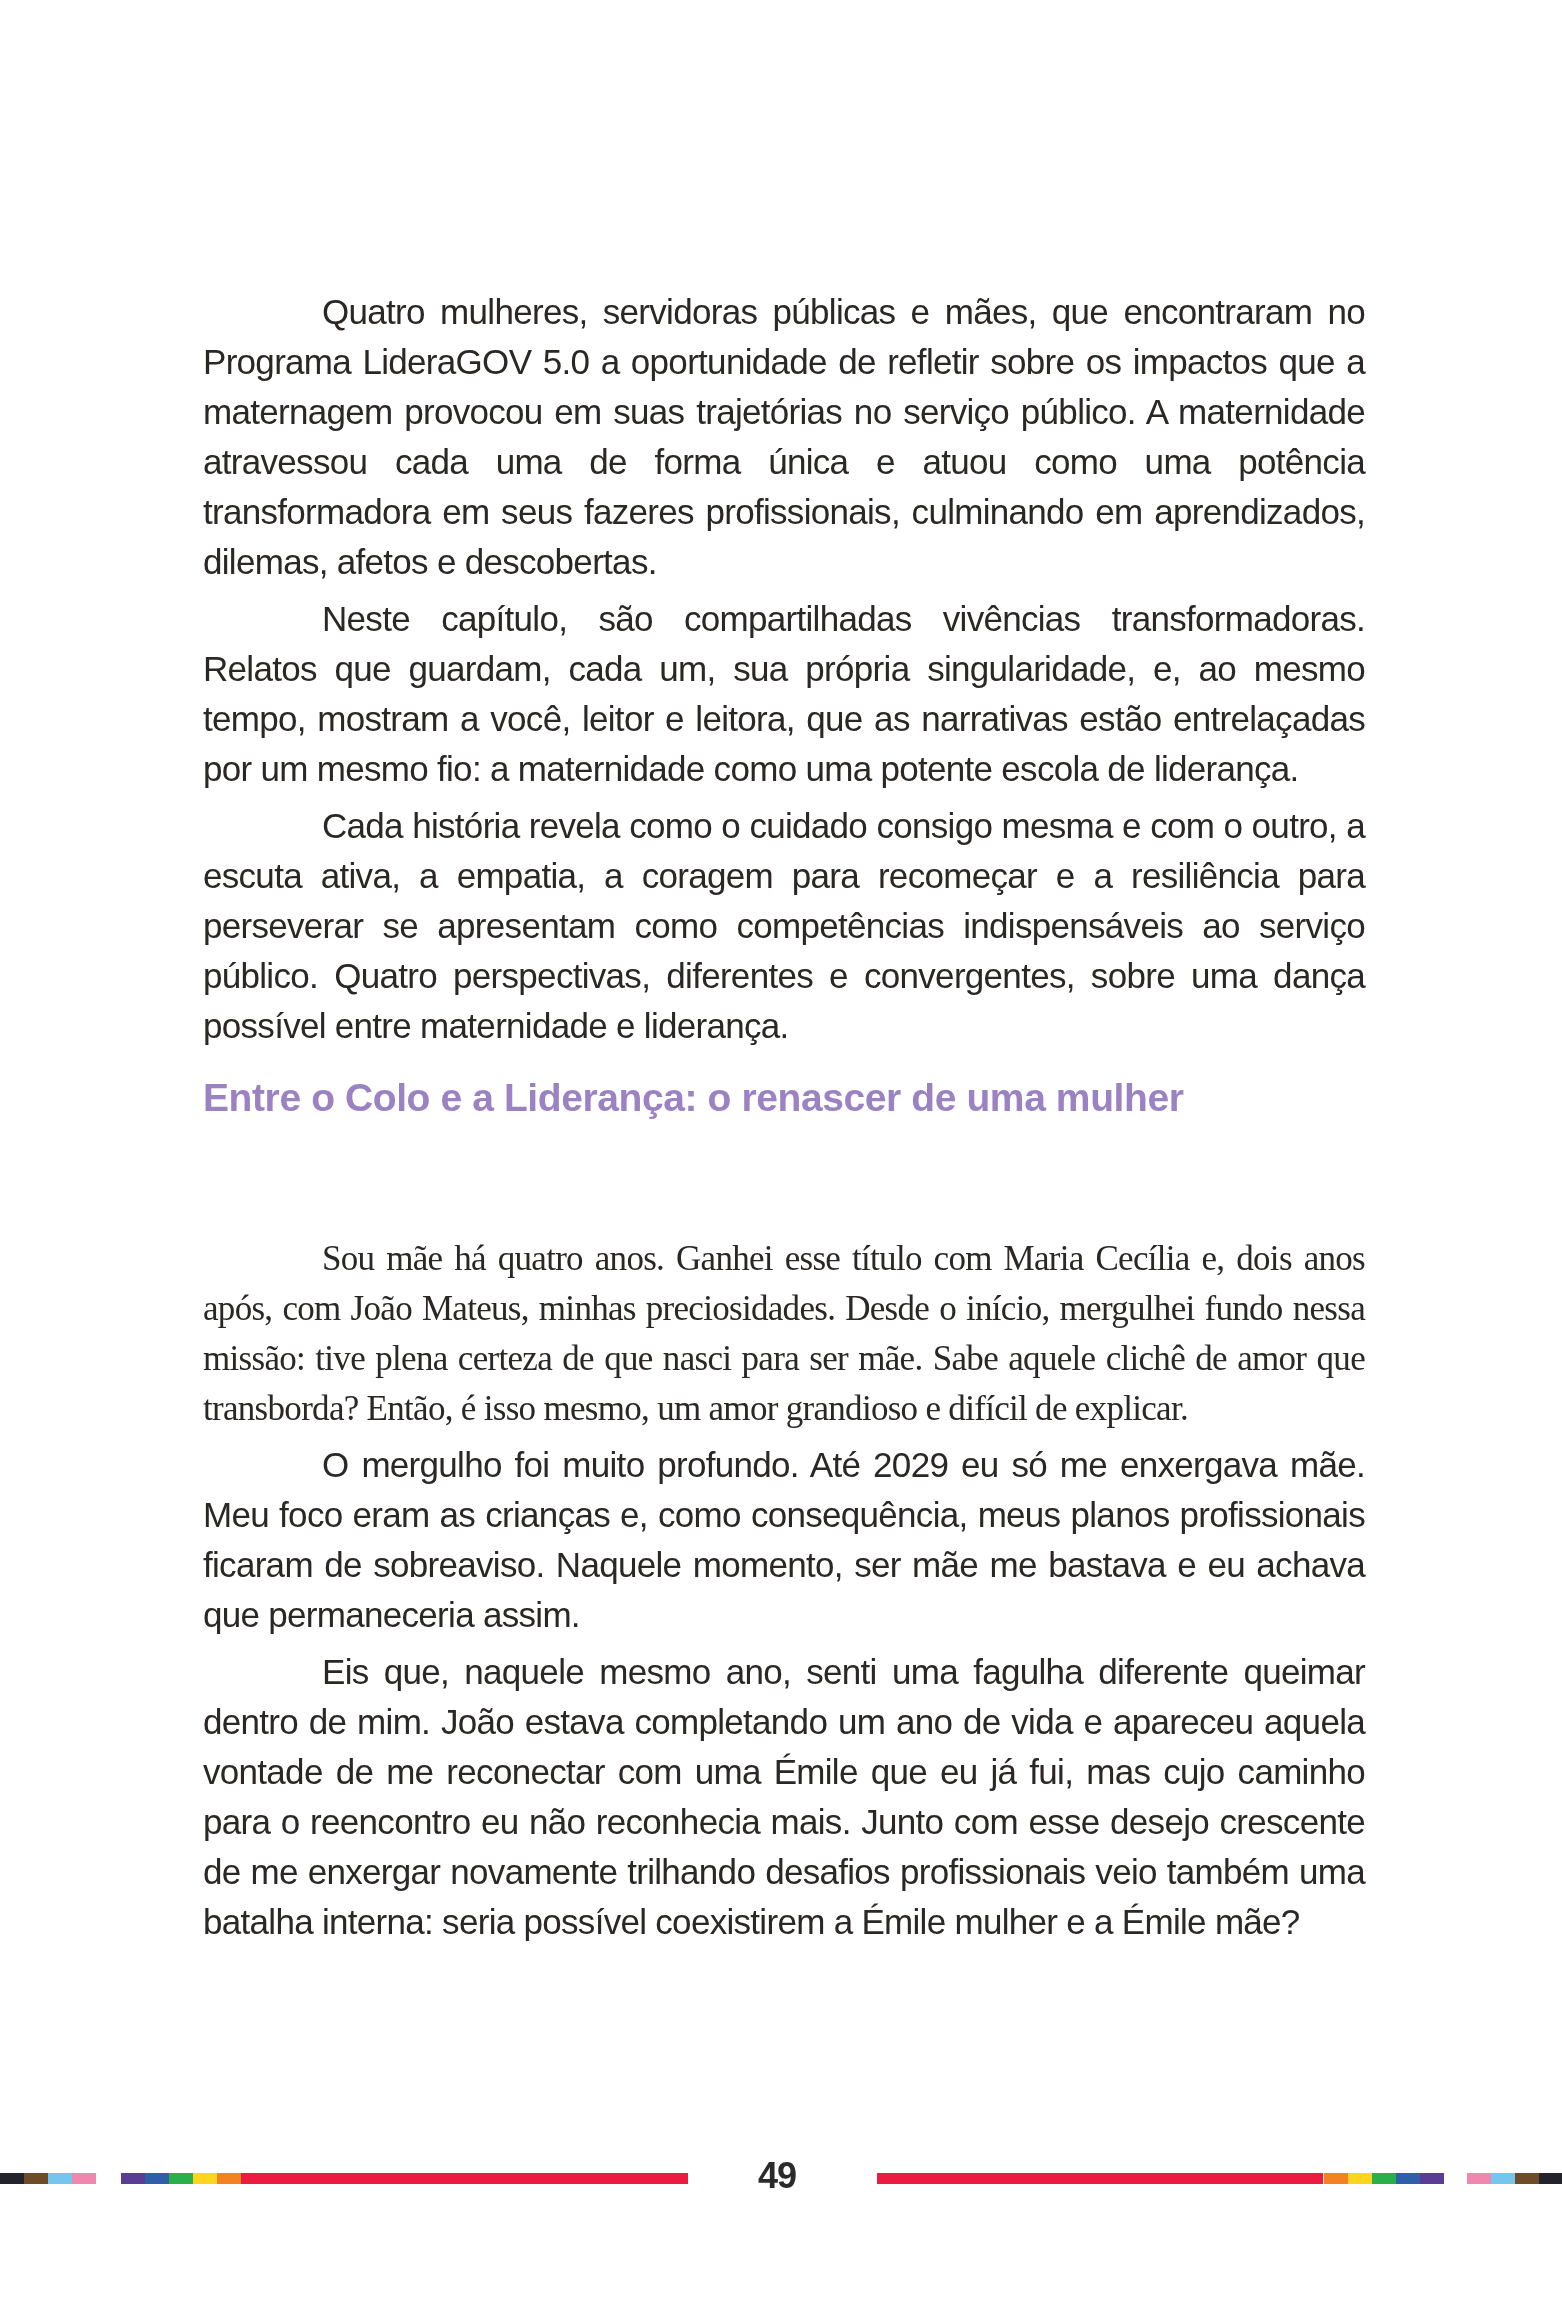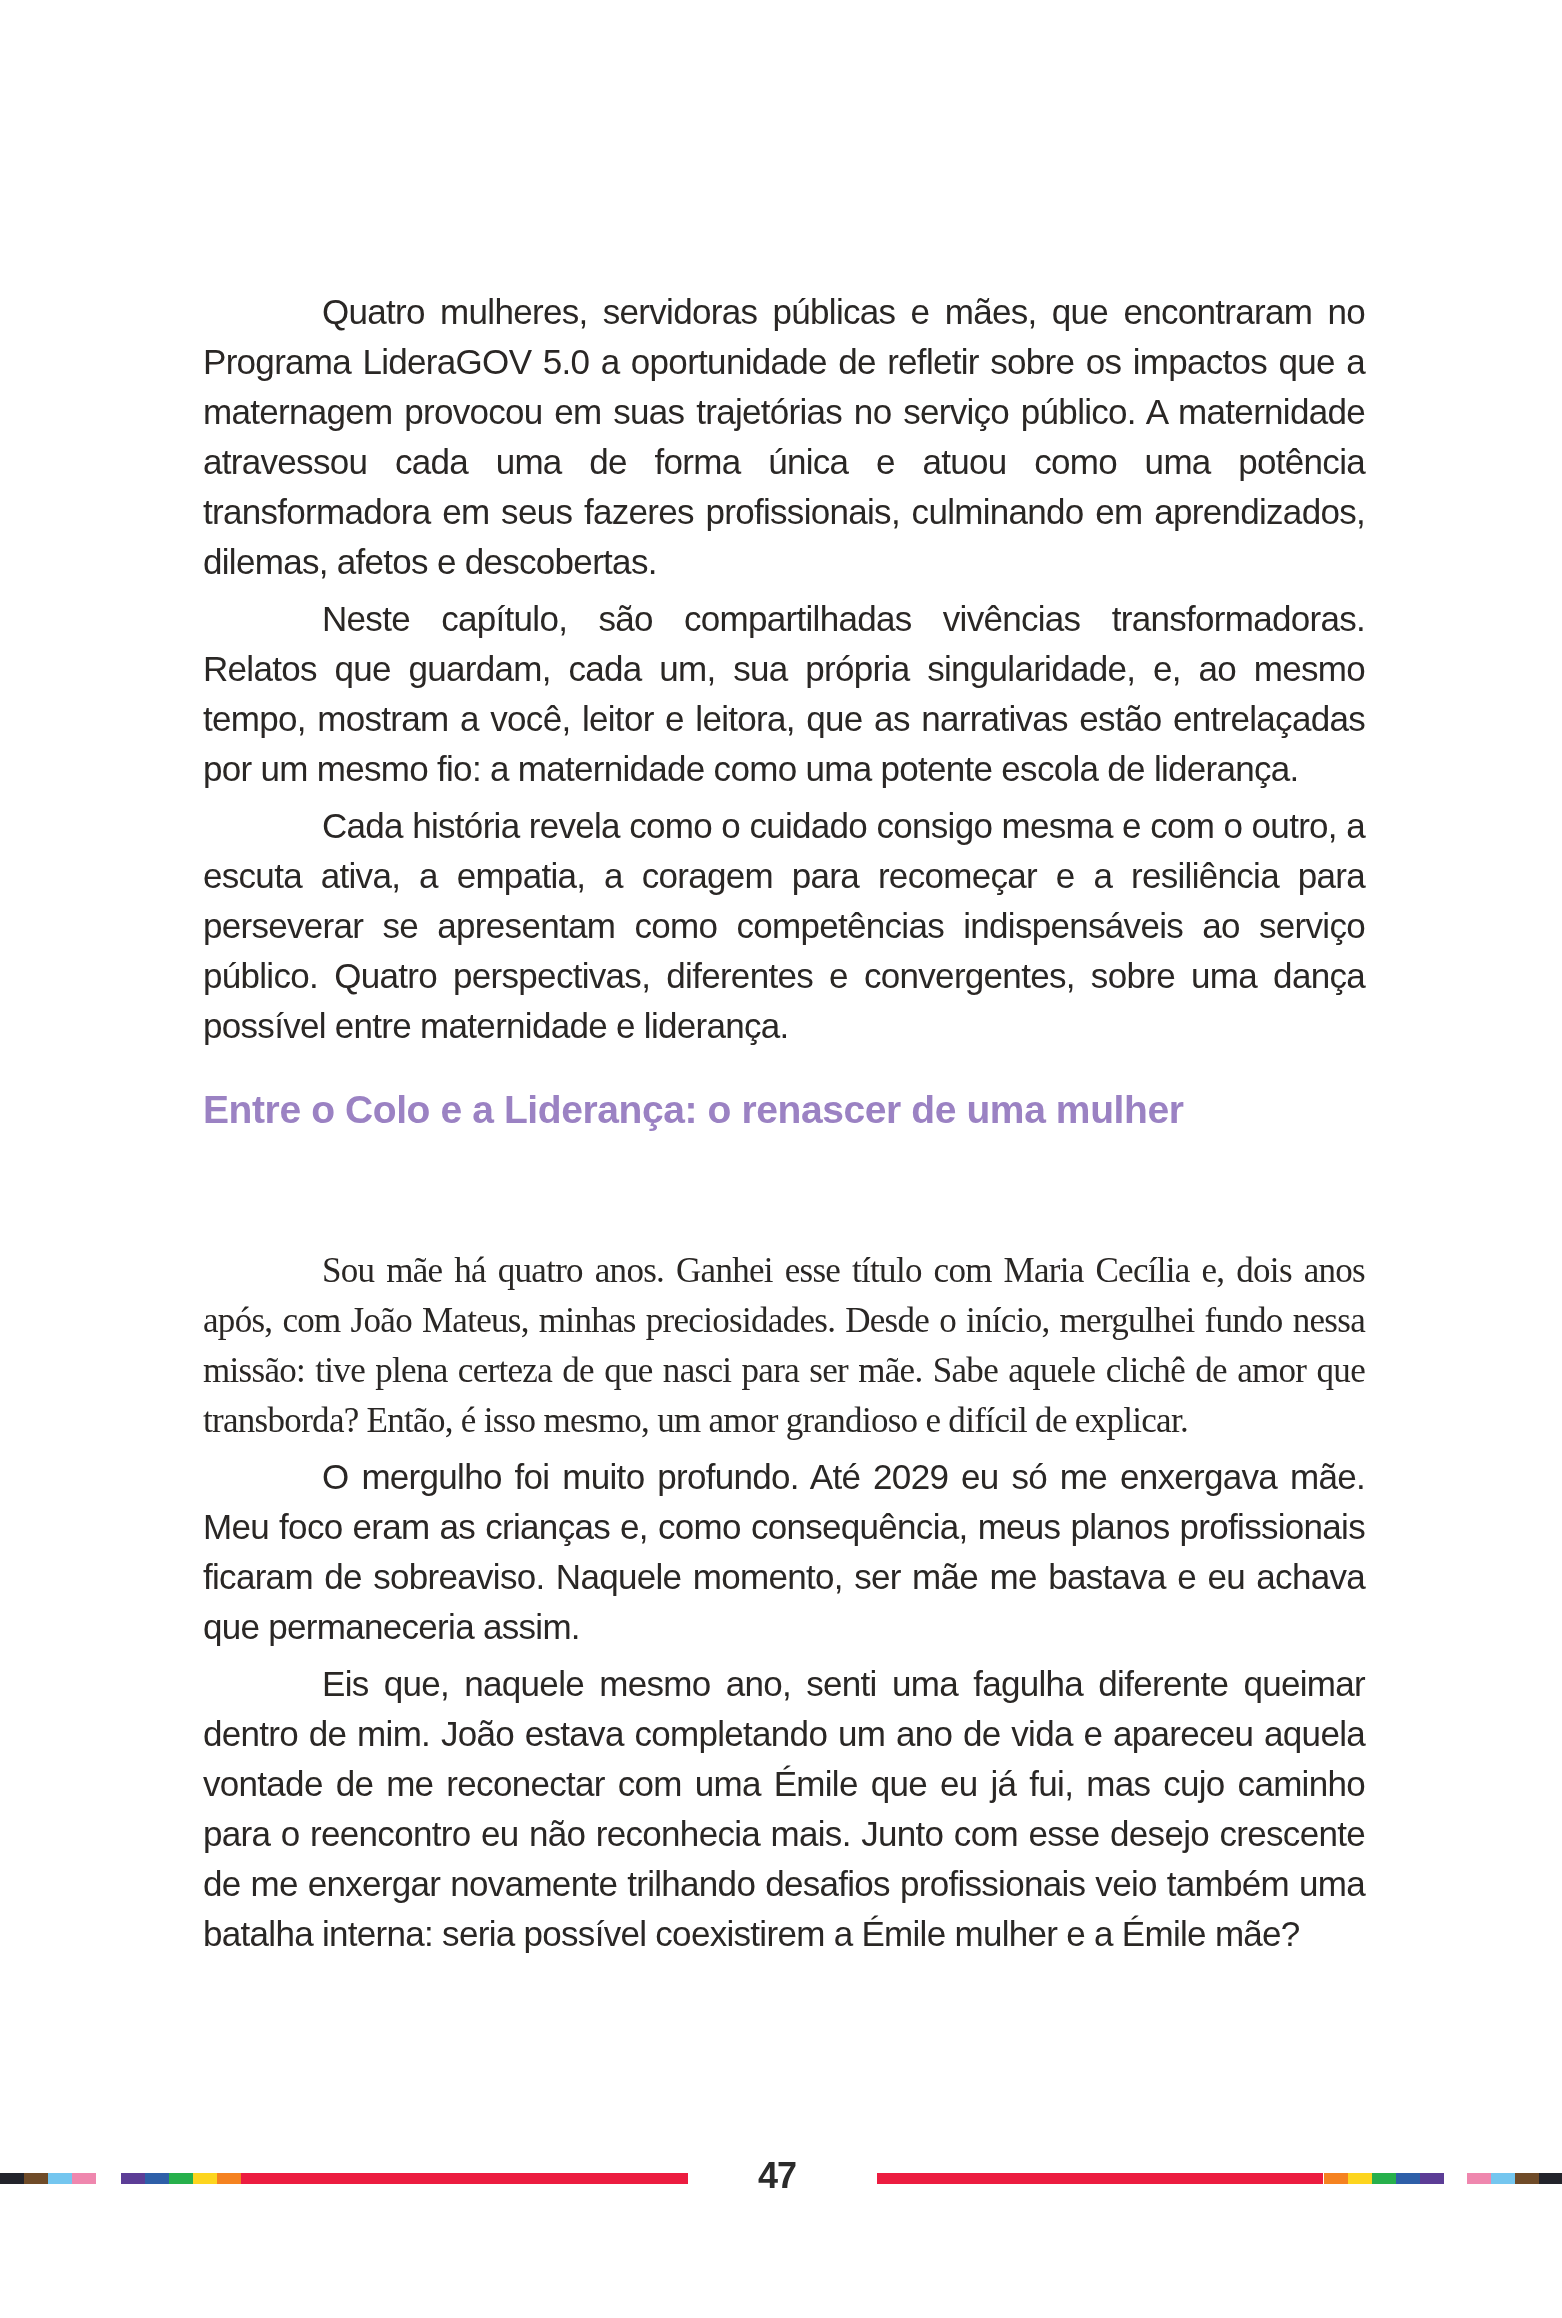--- a/index.html
+++ b/index.html
@@ -20,21 +20,21 @@
   .body-par{
     margin:0 0 6.8px 0;
     font-size:35px;
     line-height:50px;
     letter-spacing:-0.7px;
     text-align:justify;
     text-indent:119px;
     color:#2a2725;
   }
   .section-heading{
-    margin:32px 0 0 0;
+    margin:20px 0 0 0;
     font-size:39px;
     line-height:53px;
     font-weight:bold;
     letter-spacing:-0.4px;
     color:#9b82c3;
     text-align:left;
   }
   .author-byline{
     margin:19px 0 0 0;
     font-size:34px;
@@ -114,21 +114,21 @@
   <div class="strip-group strip-left-b">
     <span class="sq" style="background-color: rgb(92, 61, 150);"></span>
     <span class="sq" style="background-color: rgb(46, 95, 168);"></span>
     <span class="sq" style="background-color: rgb(39, 176, 76);"></span>
     <span class="sq" style="background-color: rgb(253, 213, 30);"></span>
     <span class="sq" style="background-color: rgb(245, 130, 32);"></span>
   </div>
 
   <div class="rule rule-left" style="background-color: rgb(236, 28, 64);"></div>
 
-  <div class="page-number">47</div>
+  <div class="page-number">49</div>
 
   <div class="rule rule-right" style="background-color: rgb(236, 28, 64);"></div>
 
   <div class="strip-group strip-right-a">
     <span class="sq" style="background-color: rgb(245, 130, 32);"></span>
     <span class="sq" style="background-color: rgb(253, 213, 30);"></span>
     <span class="sq" style="background-color: rgb(39, 176, 76);"></span>
     <span class="sq" style="background-color: rgb(46, 95, 168);"></span>
     <span class="sq" style="background-color: rgb(92, 61, 150);"></span>
   </div>

